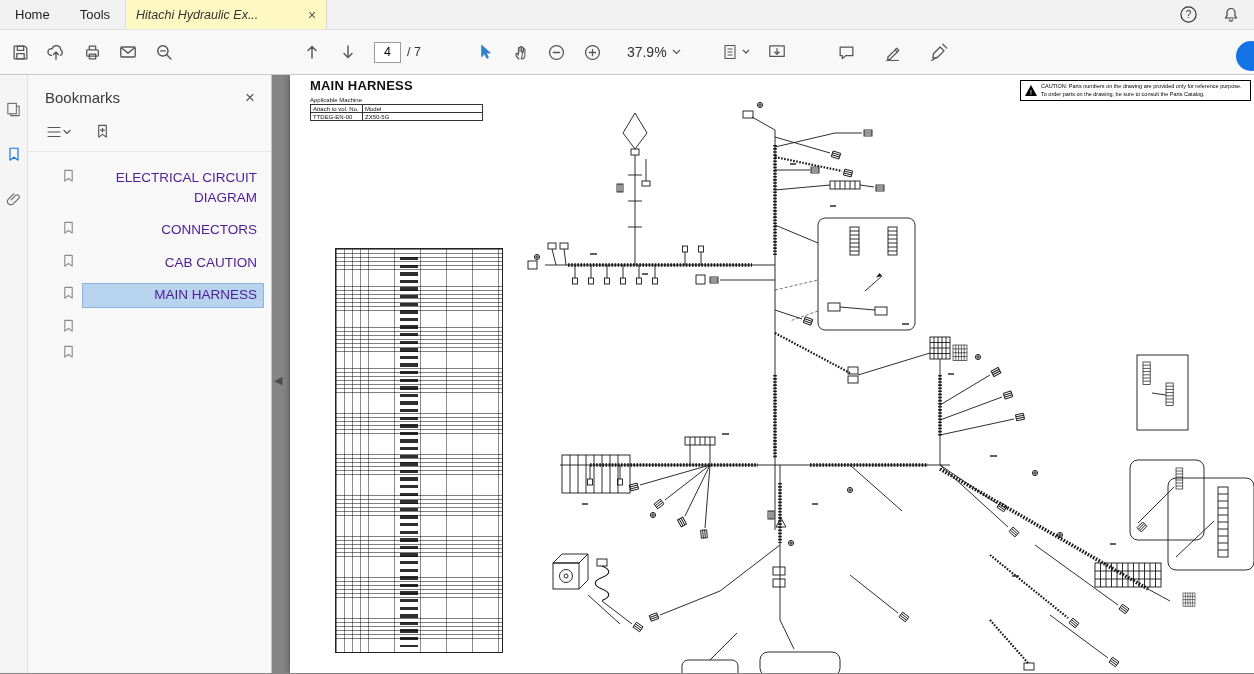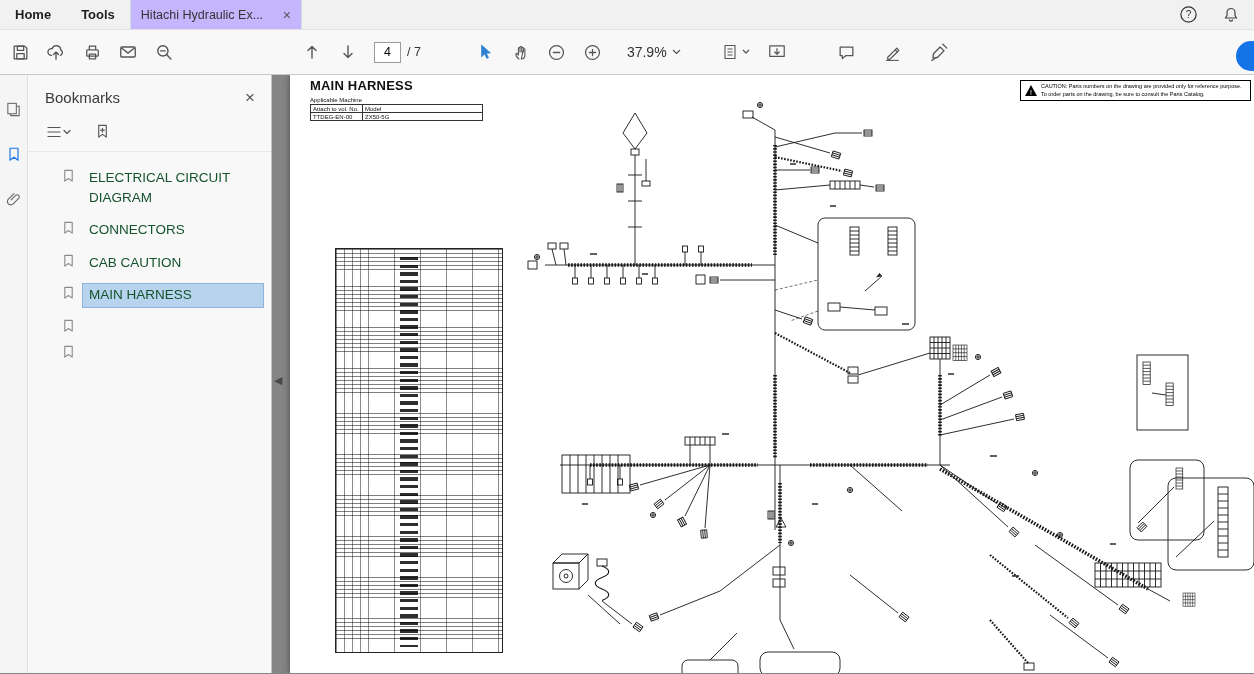--- a/index.html
+++ b/index.html
@@ -2,22 +2,22 @@
 <html><head>
 <meta charset="utf-8">
 <style>
   * { box-sizing: border-box; margin: 0; padding: 0; }
   html,body { width:1254px; height:674px; overflow:hidden; }
   body { font-family:"Liberation Sans", sans-serif; background:#858585; }
   .app { position:relative; width:1254px; height:674px; overflow:hidden; background:#858585; }
 
   
   .titlebar { height:30px; background:#f1f1f1; border-bottom:1px solid #e2e2e2; display:flex; align-items:stretch; }
-  .tb-tab { padding:0 15px; display:flex; align-items:center; font-size:13px; color:#1f1f1f; cursor:default;font-weight:bold; }
-  .doc-tab { width:172px; background:#c4b5fd; border-left:1px solid #d2dce6; border-right:1px solid #d2dce6; display:flex; align-items:center; gap:8px; padding:0 10px; font-size:12.5px; color:#333; }
+  .tb-tab { padding:0 15px; display:flex; align-items:center; font-size:13px; color:#1f1f1f; cursor:default; }
+  .doc-tab { width:202px; background:#fef9c3; border-left:1px solid #d2dce6; border-right:1px solid #d2dce6; display:flex; align-items:center; gap:8px; padding:0 10px; font-size:12.5px; color:#333;font-style:italic; }
   .doc-tab .doc-label { flex:1; white-space:nowrap; overflow:hidden; }
   .doc-tab .close { color:#555; font-size:14px; line-height:1; }
   .titlebar-right { margin-left:auto; display:flex; align-items:center; gap:24px; padding-right:14px; }
   .icn { display:inline-flex; align-items:center; justify-content:center; }
 
   
   .toolbar { height:45px; background:#f8f8f8; border-bottom:1px solid #c9c9c9; display:flex; align-items:center; padding-left:2px; }
   .tbtn { width:32px; height:32px; display:flex; align-items:center; justify-content:center; border-radius:3px; margin:0 2px; }
   .nav-group { margin-left:112px; display:flex; align-items:center; }
   .page-input { width:27px; height:21px; border:1px solid #9b9b9b; background:#fff; font-size:12.5px; text-align:center; margin:0 6px 0 8px; font-family:"Liberation Sans",sans-serif; }
@@ -25,29 +25,29 @@
   .tool-group { margin-left:46px; display:flex; align-items:center; }
   .zoom-group { margin-left:8px; display:flex; align-items:center; gap:5px; padding:0 8px; }
   .zoom-value { font-size:14px; color:#333; }
   .view-group { margin-left:24px; display:flex; align-items:center; }
   .annot-group { margin-left:34px; display:flex; align-items:center; gap:10px; }
   .avatar-btn { position:absolute; top:41px; left:1236px; width:30px; height:30px; border-radius:50%; background:#1473e6; }
 
   
   .content { display:flex; height:598px; }
   .iconstrip { width:28px; background:#f5f5f5; border-right:1px solid #e0e0e0; display:flex; flex-direction:column; align-items:center; padding-top:26px; gap:28px; }
-  .bm-panel { width:244px; background:#f8f8f8; border-right:1px solid #c4c4c4; display:flex; flex-direction:column; }
+  .bm-panel { width:244px; background:#f8f8f8; border-right:1px solid #c4c4c4; display:flex; flex-direction:column;text-align:right; }
   .bm-header { display:flex; align-items:center; padding:14px 16px 8px 17px; }
   .bm-title { font-size:15px; color:#3a3a3a; }
   .bm-close { margin-left:auto; font-size:17px; color:#555; line-height:1; }
   .bm-tools { display:flex; align-items:center; gap:22px; padding:9px 18px 11px; border-bottom:1px solid #e7e7e7; }
   .bm-list { padding:10px 6px 0 32px; display:flex; flex-direction:column; }
   .bm-item { display:flex; gap:8px; padding:5px 2px; align-items:flex-start; }
   .bm-glyph { flex:0 0 auto; margin-top:2px; }
-  .bm-label { flex:1; font-size:13.5px; line-height:1.45; color:#14532d; padding:1px 6px 2px; }
+  .bm-label { flex:1; font-size:13.5px; line-height:1.45; color:#4c1d95; padding:1px 6px 2px; }
   .bm-label.selected { background:#b8d3ee; outline:1px solid #8db4dc; }
 
   .viewer { flex:1; position:relative; background:#858585; overflow:hidden; }
   .collapse-handle { position:absolute; left:2px; top:290px; width:14px; height:30px; display:flex; align-items:center; color:#4a4a4a; font-size:11px; }
 
   
   .page { position:absolute; left:18px; top:0; width:964px; height:599px; background:#fff; box-shadow:0 0 7px rgba(0,0,0,.45); overflow:hidden; }
   .page-title { position:absolute; left:20px; top:3px; font-size:13px; font-weight:bold; color:#111; letter-spacing:.2px; }
   .appl { position:absolute; left:20px; top:22px; }
   .appl-label { font-size:6px; color:#111; margin-bottom:1px; }

